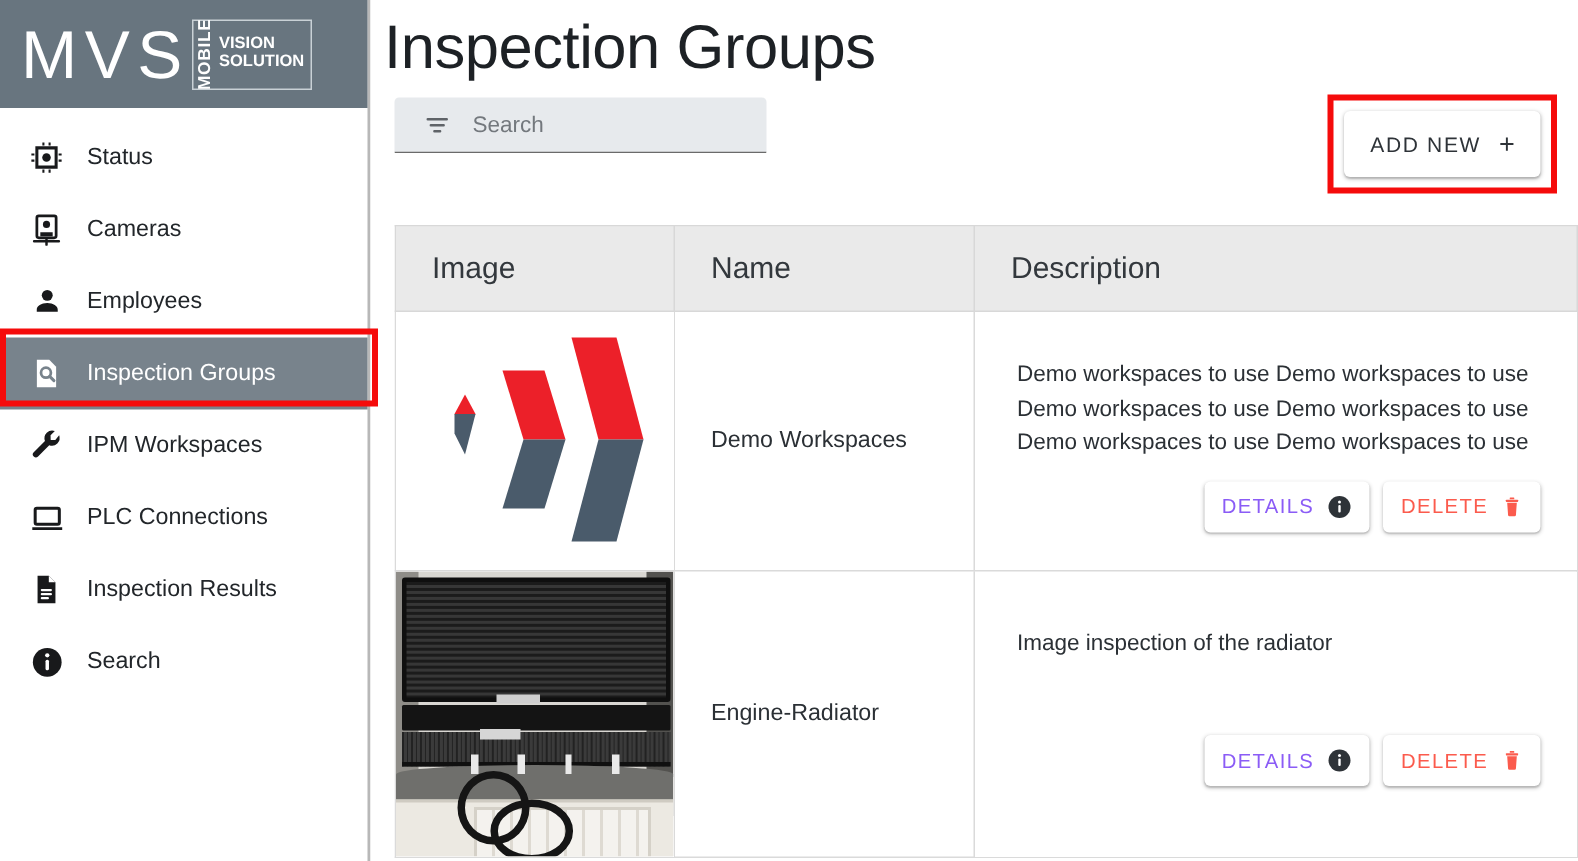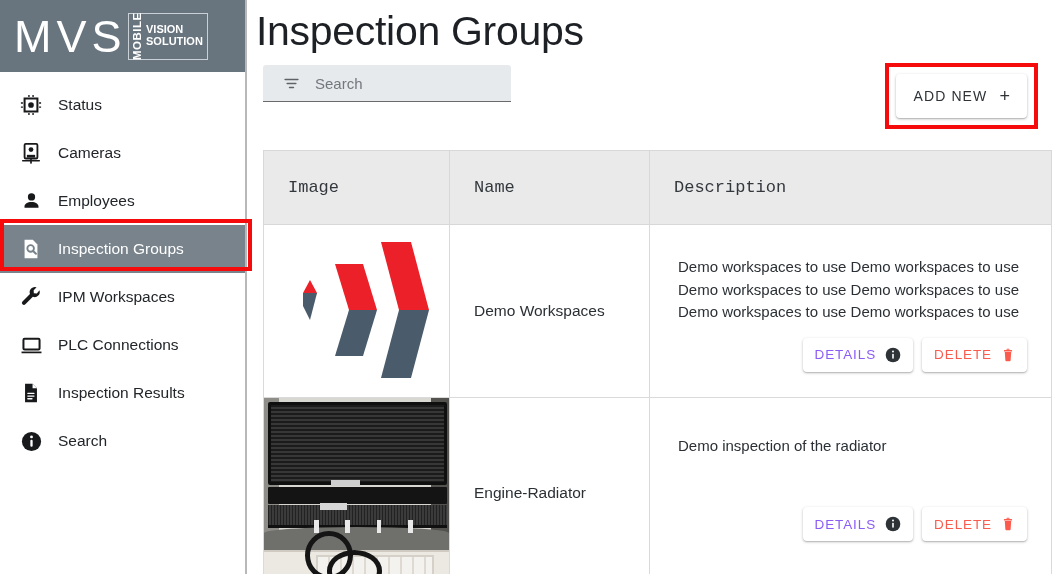--- a/index.html
+++ b/index.html
@@ -212,27 +212,26 @@
   }
   table.grid {
     border-collapse: collapse;
     width: 100%;
     table-layout: fixed;
   }
   table.grid th {
     background: #eaeaea;
     text-align: left;
     font-weight: normal;
-    font-size: 17px;
+    font-size: 20px;
     color: #33383d;
     padding: 16px 0 16px 24px;
-    height: 74px;
+    height: 57px;
     border: 1px solid #d8d8d8;
     border-top: 1px solid #d8d8d8;
-    font-family: Liberation Mono, monospace;
   }
   table.grid td {
     border-left: 1px solid #dadada;
     border-right: 1px solid #dadada;
     border-bottom: 1px solid #dadada;
     vertical-align: middle;
     background: #ffffff;
   }
   col.c-image { width: 186px; }
   col.c-name  { width: 200px; }
@@ -593,21 +592,21 @@
                   <div class="rad-clip" style="left:61%"></div>
                   <div class="rad-clip" style="left:78%"></div>
                   <div class="rad-tray"></div>
                   <div class="rad-hose" style="left:22%; top:70%; width:26%; height:26%;"></div>
                   <div class="rad-hose" style="left:34%; top:80%; width:30%; height:22%;"></div>
                 </div>
               </div>
             </td>
             <td class="cell-name">Engine-Radiator</td>
             <td class="cell-desc">
-              <span class="desc-text">Demo inspection of the radiator</span>
+              <span class="desc-text">Image inspection of the radiator</span>
               <div class="row-actions" style="margin-top:50px">
                 <button class="mini-btn btn-details">
                   <span>DETAILS</span>
                   <span class="bicon">
                     <svg width="16" height="16" viewBox="0 0 24 24">
                       <circle cx="12" cy="12" r="11" fill="#2e3338"></circle>
                       <rect x="10.8" y="10" width="2.4" height="7.6" rx="1.1" fill="#ffffff"></rect>
                       <circle cx="12" cy="6.9" r="1.5" fill="#ffffff"></circle>
                     </svg>
                   </span>

